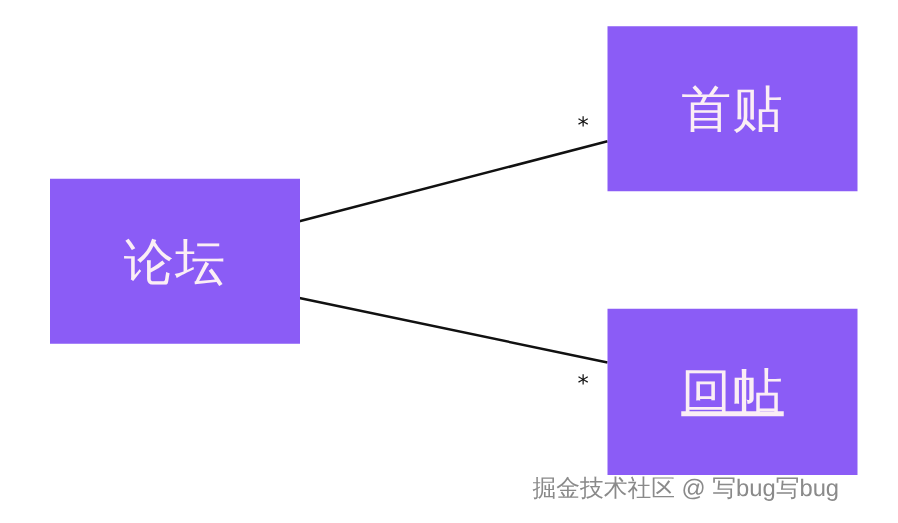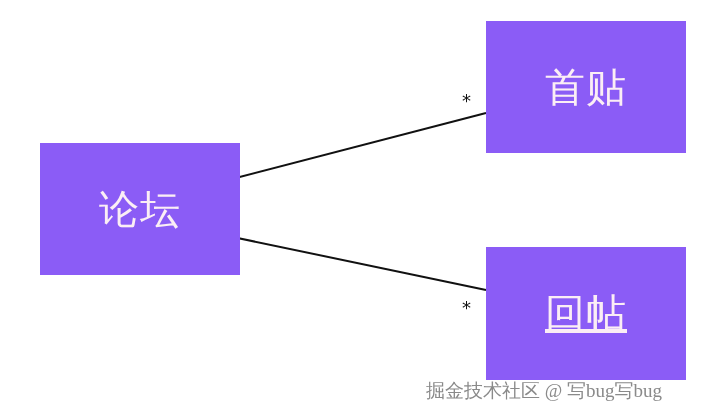--- a/index.html
+++ b/index.html
@@ -3,21 +3,21 @@
 <meta charset="utf-8">
 <style>
   html, body { margin:0; padding:0; }
   body { width:718px; height:418px; background:#ffffff; position:relative; overflow:hidden;
          font-family:"DejaVu Sans", sans-serif; }
   .box { position:absolute; background:#8b5cf6; color:#fbeef5; display:flex; align-items:center;
          justify-content:center; font-size:40px; letter-spacing:1px; }
   svg.edges { position:absolute; left:0; top:0; }
   .mult { position:absolute; font-size:18px; color:#111; font-family:"DejaVu Sans", sans-serif; }
   .wm { position:absolute; left:426px; top:378px; font-size:19px; color:#8a8a8a;
-        text-shadow:1px 1px 0 #ffffff, -1px 0 0 #ffffff; font-family:Liberation Serif, serif; white-space:nowrap; }
+        text-shadow:1px 1px 0 #ffffff, -1px 0 0 #ffffff; font-family:Liberation Sans, sans-serif; white-space:nowrap; }
 </style>
 </head>
 <body>
 
 <svg class="edges" width="718" height="418">
   <g>
     <line x1="228" y1="180" x2="486" y2="113" stroke="#111" stroke-width="2"></line>
     <polygon points="216,183 222,177 230,179 224,186" fill="#111"></polygon>
   </g>
   <g>

